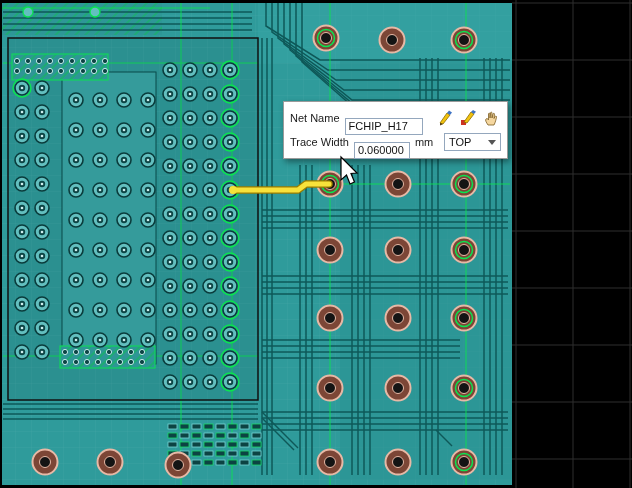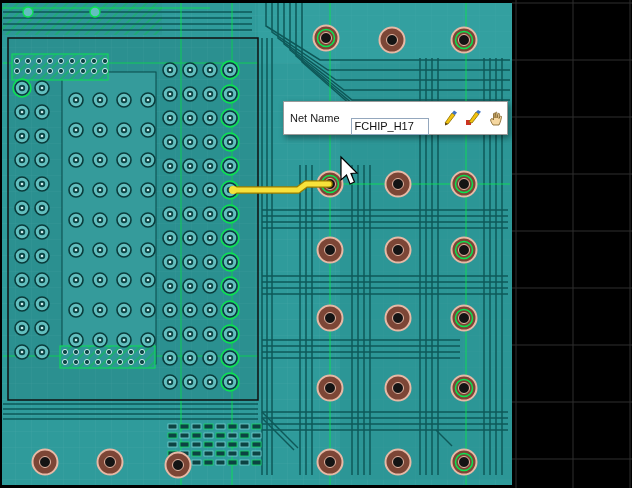--- a/index.html
+++ b/index.html
@@ -2,21 +2,21 @@
 <html><head>
 <meta charset="utf-8">
 <style>
   html,body{margin:0;padding:0;background:#000;}
   .stage{position:relative;width:632px;height:488px;overflow:hidden;background:#000;
          font-family:"Liberation Sans",sans-serif;}
   svg.pcb{position:absolute;left:0;top:0;}
   .popup{position:absolute;left:283px;top:101px;width:225px;background:#fff;
          border:1px solid #9a9a9a;box-shadow:2px 3px 6px rgba(0,0,0,.4);
          padding:4px 6px;z-index:10;box-sizing:border-box;}
-  .prow{display:flex;align-items:center;height:24px;gap:11px;}
+  .prow{display:flex;align-items:center;height:24px;gap:5px;}
   .plbl{font-size:11px;color:#1a1a1a;white-space:nowrap;}
   .pinput{height:17px;border:1px solid #94a7bd;font-size:11px;font-family:inherit;
           padding:0 3px;box-sizing:border-box;background:#fff;color:#111;margin-top:16px;}
   .net-input{width:78px;}
   .width-input{width:56px;}
   .unit{font-size:11px;color:#1a1a1a;}
   .icons{margin-left:auto;display:flex;gap:3px;}
   .icon{width:20px;height:20px;display:flex;align-items:center;justify-content:center;cursor:pointer;}
   .dropdown{margin-left:auto;width:57px;height:18px;border:1px solid #94a7bd;display:flex;
             align-items:center;font-size:11px;padding-left:4px;position:relative;background:#fff;
@@ -412,18 +412,27 @@
             <path d="M11 2 L13 0 L16 1.8 L14 4 Z" fill="#3f73c4"></path>
           </svg>
         </span>
         <span class="icon">
           <svg viewBox="0 0 16 16" width="16" height="16">
             <path d="M5 15 C3 12 2 10 3 9 C4 8 5 9 5.5 10 L5.5 4 C5.5 2.8 7 2.8 7 4 L7 8 L7.5 3 C7.6 1.8 9 1.9 9 3 L9 8 L10 4 C10.3 2.9 11.6 3.2 11.5 4.3 L11 8.5 L12 6.5 C12.5 5.5 13.8 6 13.5 7.2 C13 9.5 12.5 12 11 15 Z" fill="#f5d7a0" stroke="#7a5a20" stroke-width="0.8"></path>
           </svg>
         </span>
       </span>
     </div>
+    <div class="prow">
+      <span class="plbl">Trace Width</span>
+      <input class="pinput width-input" value="0.060000" style="">
+      <span class="unit">mm</span>
+      <span class="dropdown">
+        <span>TOP</span>
+        <span class="caret"></span>
+      </span>
+    </div>
   </div>
 
   <svg class="cursor-layer" width="632" height="488">
     <path d="M341 157 L341 180 L346.5 175 L350 184 L354.5 182 L351 173.5 L357 173 Z" fill="#fff" stroke="#000" stroke-width="1.2"></path>
   </svg>
 </div>
 
 </body></html>

